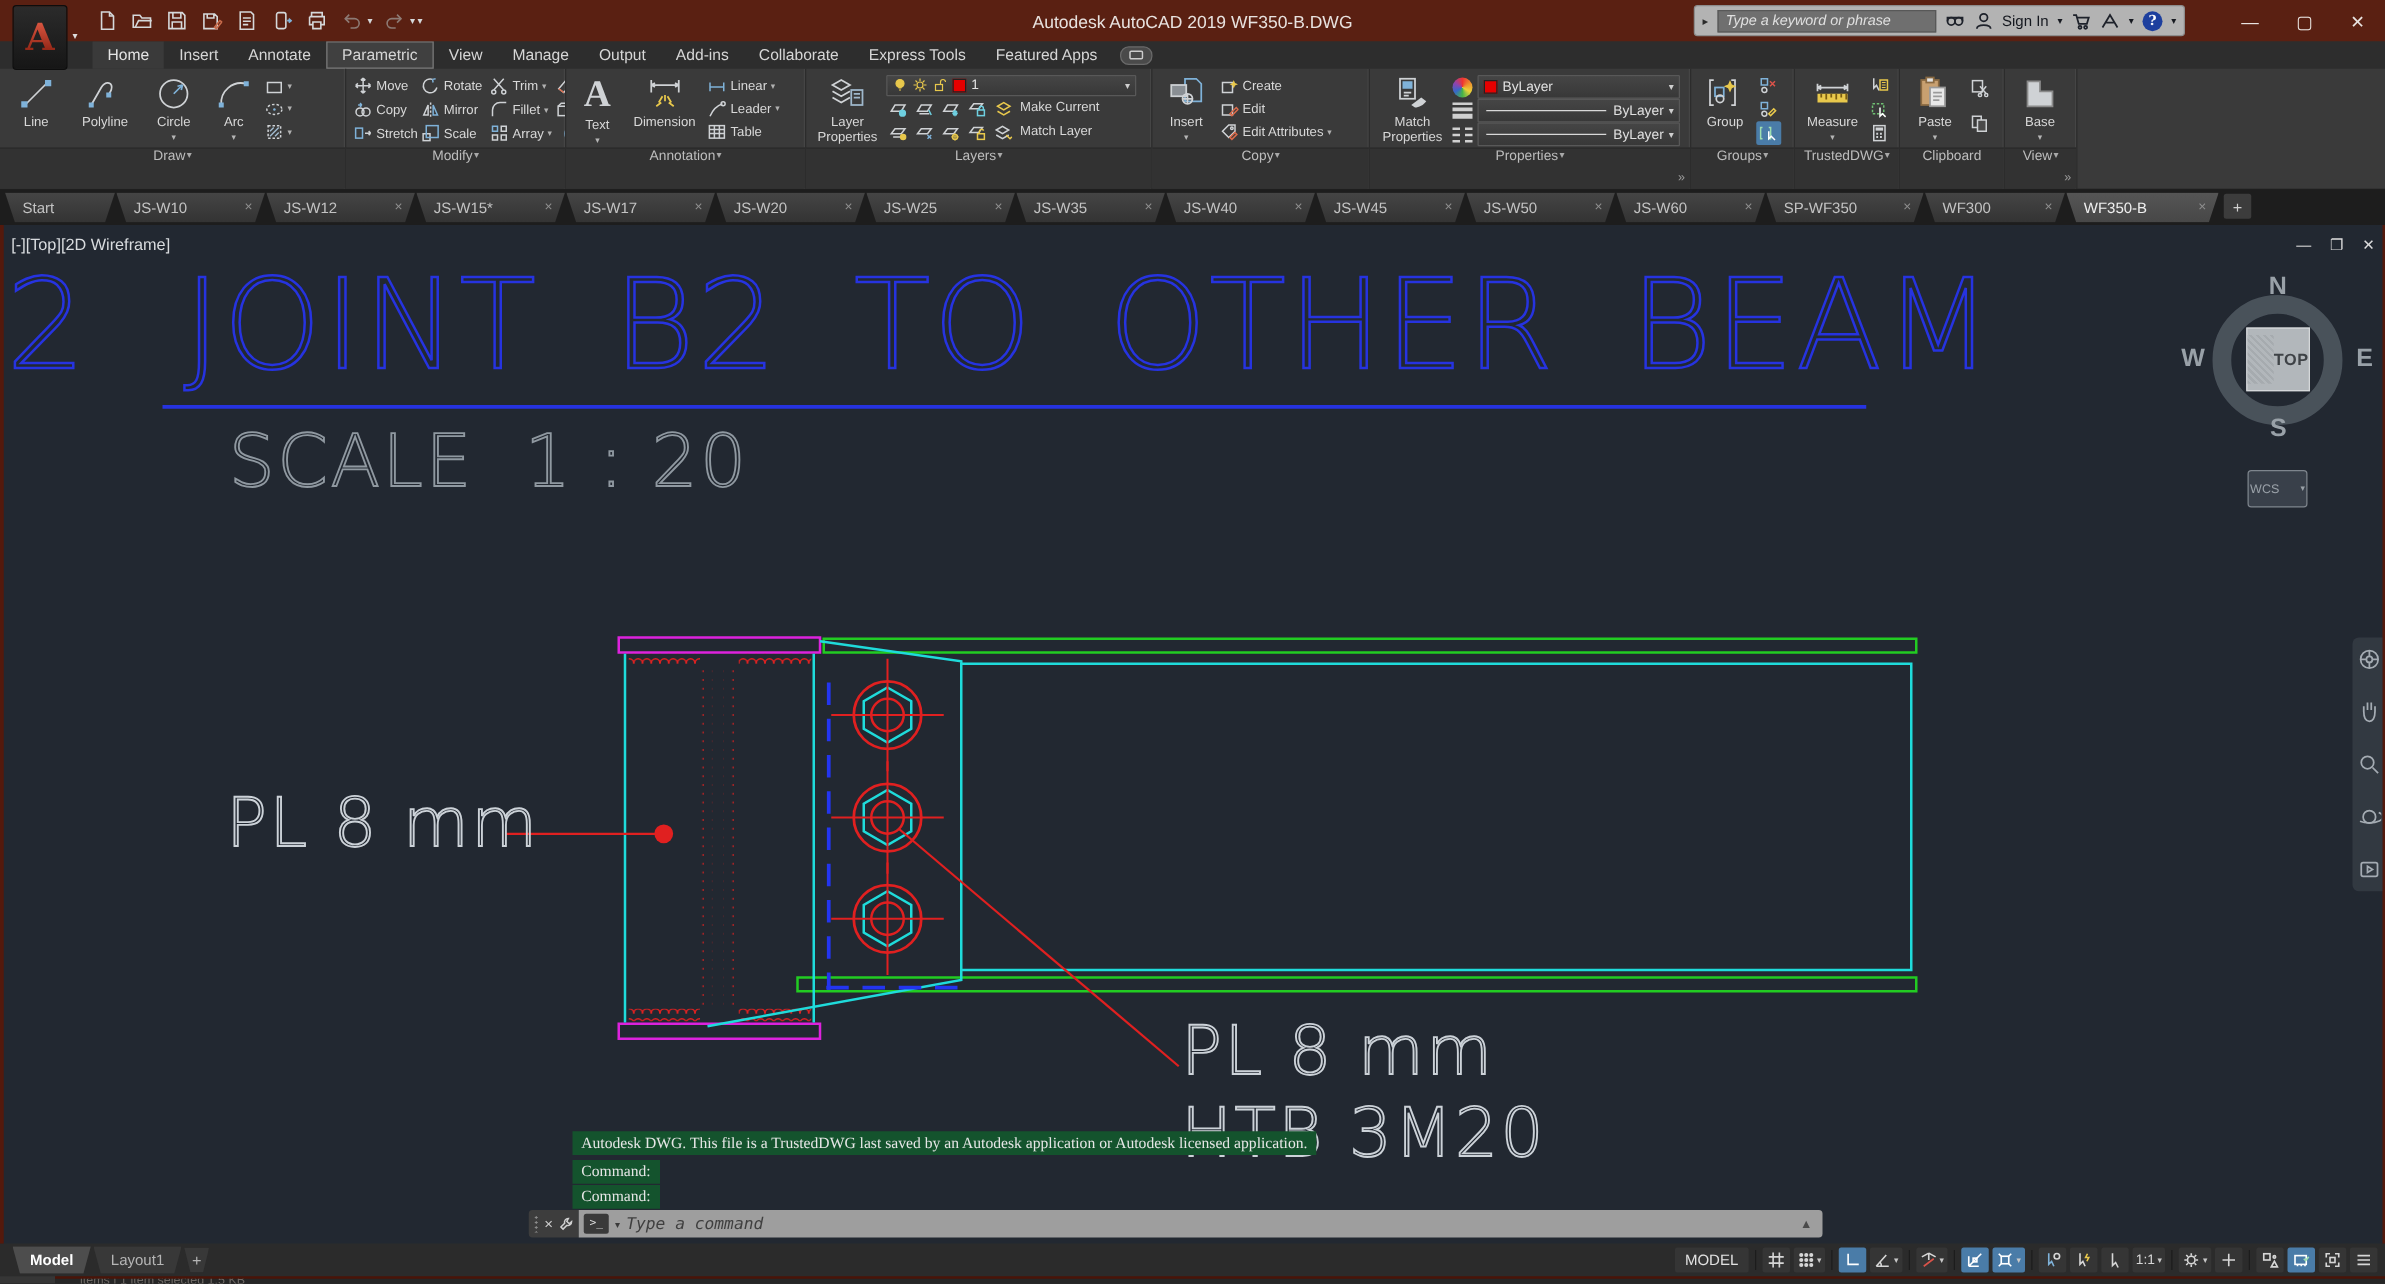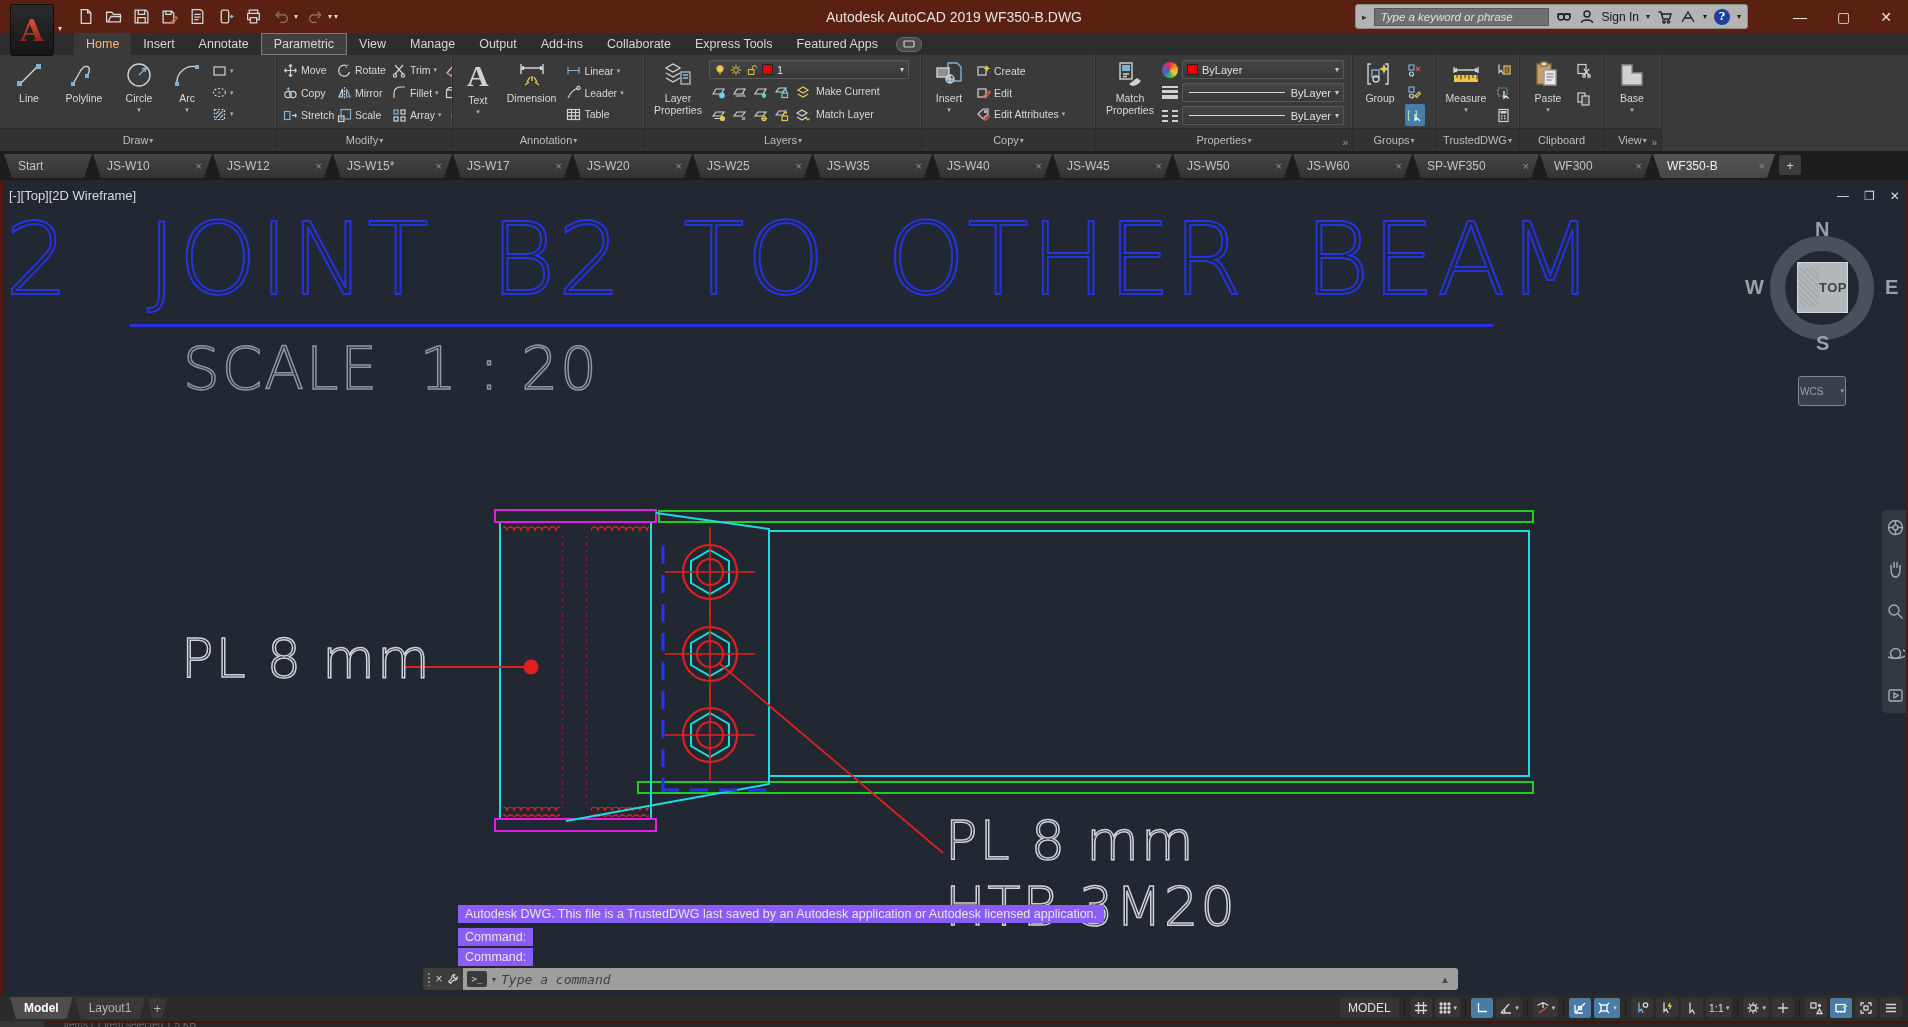--- a/index.html
+++ b/index.html
@@ -24,31 +24,31 @@
   .tb-right svg { width:16px; height:16px; stroke:#1e222b; fill:none; stroke-width:1.4; }
   .signin { color:#15181f; font-size:12px; }
   .tb-dd { color:#15181f; font-size:8px; }
   .helpcirc { width:16px; height:16px; border-radius:50%; background:#1d3f9e; color:#fff; font-size:11px; font-weight:bold; display:flex; align-items:center; justify-content:center; font-family:"DejaVu Serif",serif; }
   .winbtns { position:absolute; right:8px; top:0; height:33px; display:flex; align-items:center; gap:30px; padding-right:8px; }
   .winbtns span { color:#e9e4e1; font-size:14px; cursor:default; }
 
   
   .ribbontabs { height:22px; background:#2d2d2d; display:flex; align-items:stretch; padding-left:74px; }
   .rtab { display:flex; align-items:center; padding:0 12px; color:#d6d6d6; font-size:12.5px; }
-  .rtab.active { background:#3a3a3a; color:#fdba74; }
+  .rtab.active { background:#3a3a3a; color:#e5e5e5; }
   .rtab.boxed { border:1px solid #7a7a7a; background:#404040; }
   .rtab-extra { display:flex; align-items:center; margin-left:6px; }
   .rtab-extra .chatbtn { width:26px; height:15px; background:#4a4a4a; border:1px solid #6a6a6a; border-radius:7px; display:flex; align-items:center; justify-content:center; }
   .rtab-extra svg { width:12px; height:8px; stroke:#ccc; fill:none; stroke-width:1.2; }
 
   
   .ribbon { height:97px; background:#3a3a3a; display:flex; border-bottom:1px solid #1e1e1e; }
   .panel { position:relative; border-right:1px solid #2c2c2c; box-shadow:inset -1px 0 0 #454545; display:flex; flex-direction:column; }
   .pc { flex:1; display:flex; padding:2px 4px 0 4px; gap:2px; overflow:hidden; }
-  .plabel { height:23px; background:#323232; border-top:1px solid #2a2a2a; color:#bdbdbd; font-size:11px; display:flex; align-items:center; justify-content:center; gap:1px; }
+  .plabel { height:33px; background:#323232; border-top:1px solid #2a2a2a; color:#bdbdbd; font-size:11px; display:flex; align-items:flex-start; justify-content:center; gap:1px; }
   .plabel .dd { font-size:8px; color:#a8a8a8; }
   .plabel .launch { position:absolute; right:4px; bottom:3px; color:#9a9a9a; font-size:10px; }
   .bigbtn { display:flex; flex-direction:column; align-items:center; justify-content:flex-start; padding-top:3px; gap:2px; border-radius:2px; }
   .bico { width:30px; height:30px; stroke:#cfd2d5; fill:none; stroke-width:1.4; flex:none; }
   .blab { color:#d8d8d8; font-size:10.5px; text-align:center; line-height:1.15; white-space:pre-line; }
   .bdd { color:#b5b5b5; font-size:7px; }
   .smallcol { display:flex; flex-direction:column; justify-content:space-between; padding:3px 0; }
   .srow { display:flex; align-items:center; gap:3px; height:22px; color:#d8d8d8; font-size:10.5px; padding:0 2px; border-radius:2px; }
   .msvg { width:15px; height:15px; stroke:#cfd2d5; fill:none; stroke-width:1.2; flex:none; }
   .sdd { color:#b0b0b0; font-size:7px; }
@@ -79,21 +79,21 @@
   .viewcube-ring { position:absolute; left:1767px; top:56px; width:104px; height:104px; border-radius:50%; border:15px solid rgba(78,86,95,.9); }
   .vc-letter { position:absolute; color:#99a1a8; font-weight:bold; font-size:20px; }
   .vc-top { position:absolute; left:1794px; top:82px; width:51px; height:51px; background:#b2b7bb; border:1px solid #d5d8da; display:flex; align-items:center; justify-content:center; }
   .vc-top-inner { width:39px; height:39px; background:repeating-linear-gradient(45deg,#a6abaf 0 2px,#b2b7bb 2px 4px); position:absolute; }
   .vc-top span { position:relative; color:#3f4347; font-weight:bold; font-size:13px; letter-spacing:.5px; }
   .wcs { position:absolute; left:1795px; top:196px; width:48px; height:30px; background:#39404a; border:1px solid #7e858d; border-radius:3px; color:#9aa1a8; font-size:10px; display:flex; align-items:center; justify-content:center; gap:17px; }
   .navstrip { position:absolute; right:-6px; top:330px; width:30px; padding:8px 0; background:rgba(80,88,97,.35); border-radius:5px 0 0 5px; display:flex; flex-direction:column; align-items:flex-start; gap:23px; }
   .navstrip svg { width:19px; height:19px; stroke:#b9c0c7; fill:none; stroke-width:1.4; opacity:.85; margin-left:4px; }
 
   
-  .cmsg { position:absolute; left:455px; top:725px; background:#8b5cf6; color:#e6e6e6; font-family:Liberation Sans, sans-serif; font-size:12.5px; padding:2px 7px; z-index:6; }
+  .cmsg { position:absolute; left:455px; top:725px; background:#14532d; color:#e6e6e6; font-family:Liberation Serif, serif; font-size:12.5px; padding:2px 7px; z-index:6; }
   .chist1 { top:748px; } .chist2 { top:768px; }
   .cbar { position:absolute; left:420px; top:788px; width:1035px; height:22px; display:flex; z-index:6; }
   .cbar-left { width:40px; background:#3d3d3d; border-radius:3px 0 0 3px; display:flex; align-items:center; justify-content:center; gap:4px; color:#cfcfcf; }
   .cbar-left .grip { width:4px; height:14px; background-image:radial-gradient(#8a8a8a 1px,transparent 1px); background-size:4px 4px; }
   .cbar-left svg { width:12px; height:12px; stroke:#cfcfcf; fill:none; stroke-width:1.4; }
   .cbar-field { flex:1; background:#9e9e9e; border-radius:0 3px 3px 0; display:flex; align-items:center; padding:0 4px; gap:5px; }
   .prompt-chip { width:20px; height:16px; background:#3a3a3a; border-radius:2px; color:#d8d8d8; font-size:9px; display:flex; align-items:center; justify-content:center; font-family:"DejaVu Sans Mono",monospace; }
   .prompt-dd { color:#3a3a3a; font-size:8px; }
   .cmd-input { flex:1; background:transparent; border:none; outline:none; font-family:"DejaVu Sans Mono",monospace; font-size:13px; color:#2e2e2e;font-style:italic; }
   .cmd-input::placeholder { color:#3f3f3f; font-style:italic; }

